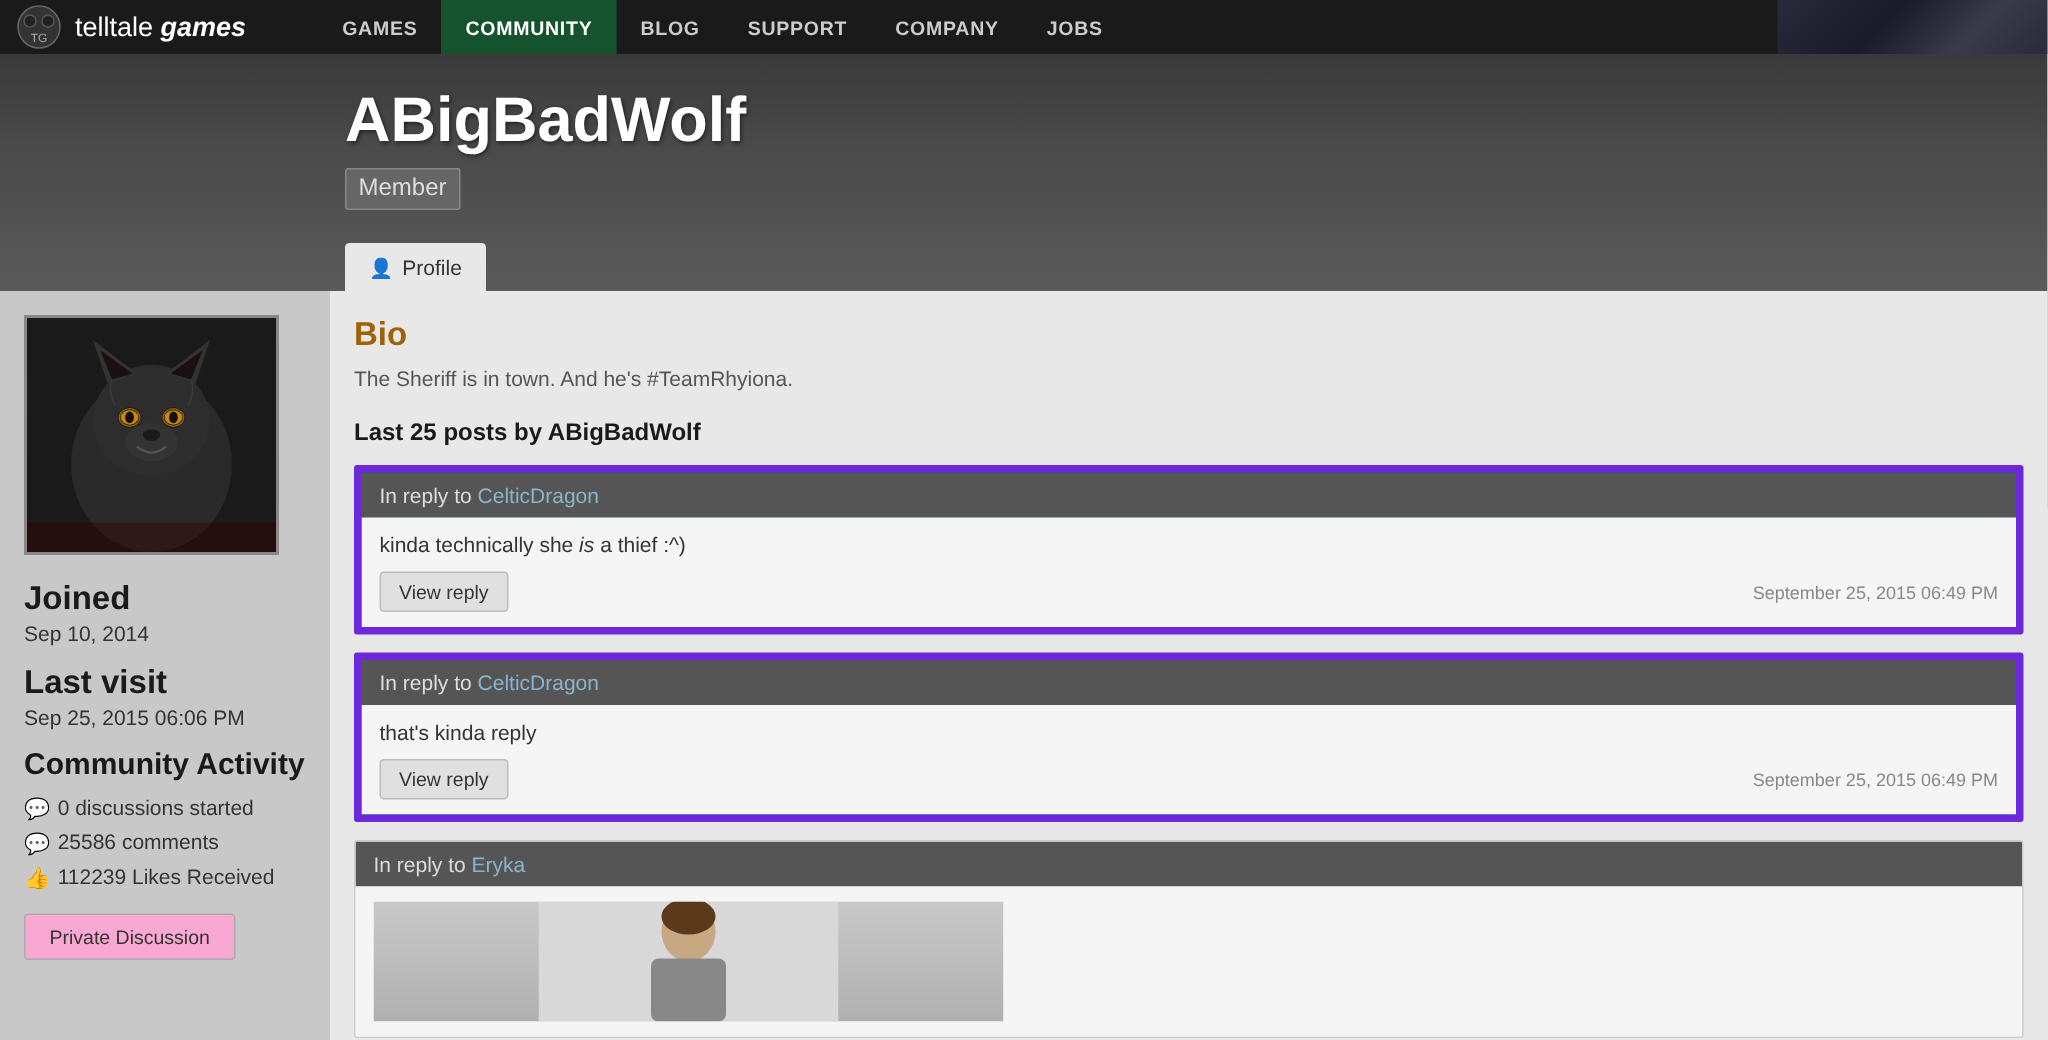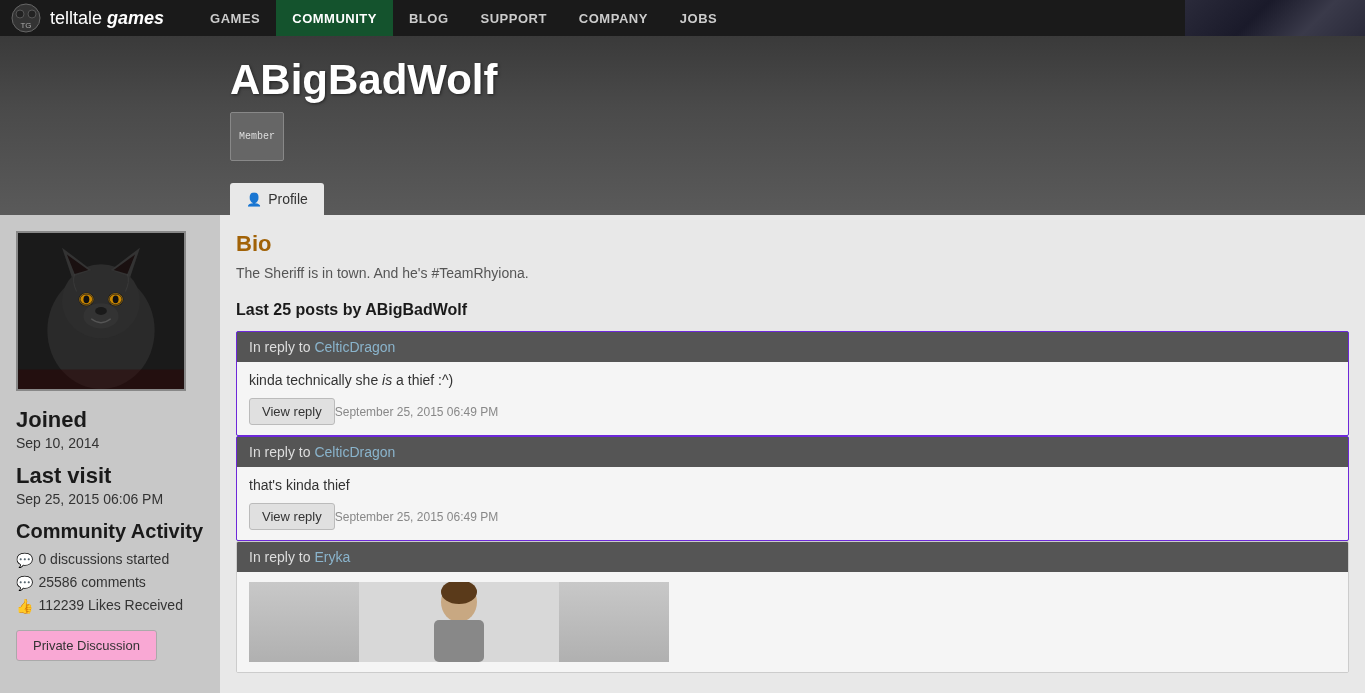--- a/index.html
+++ b/index.html
@@ -11,21 +11,21 @@
       height: 36px;
       display: flex;
       align-items: center;
       padding: 0 10px;
       position: relative;
     }
     .logo-area {
       display: flex;
       align-items: center;
       gap: 8px;
-      margin-right: 30px;
+      margin-right: 48px;
     }
     .logo-icon {
       width: 32px;
       height: 32px;
     }
     .logo-text {
       color: white;
       font-size: 18px;
       font-weight: normal;
     }
@@ -78,26 +78,25 @@
       color: white;
       font-size: 42px;
       font-weight: bold;
       margin-bottom: 8px;
       text-shadow: 1px 1px 3px rgba(0,0,0,0.5);
     }
     .member-badge {
       display: inline-block;
       background: #666;
       color: #ddd;
-      font-size: 10px;
-      padding: 18px 8px;
+      font-size: 16px;
+      padding: 4px 8px;
       border: 1px solid #888;
       border-radius: 2px;
       margin-bottom: 12px;
-      font-family: Liberation Mono, monospace;
     }
     .profile-tabs {
       display: flex;
       margin-top: 10px;
     }
     .profile-tab {
       background: #e8e8e8;
       color: #333;
       font-size: 14px;
       padding: 8px 16px;
@@ -211,21 +210,22 @@
     .posts-title {
       font-size: 16px;
       font-weight: bold;
       color: #1a1a1a;
       margin-bottom: 12px;
     }
 
     
     .post-card {
       background: #0369a1;
-      border: 1px solid #6d28d9;
+      border: 5px solid #6d28d9;
+      margin-bottom: 12px;
       border-radius: 2px;
       overflow: hidden;
     }
     .post-card-header {
       background: #555;
       color: #ddd;
       font-size: 14px;
       padding: 7px 12px;
     }
     .post-card-header a {
@@ -240,21 +240,21 @@
       font-size: 14px;
       color: #333;
       margin-bottom: 10px;
     }
     .post-text em {
       font-style: italic;
     }
     .post-footer {
       display: flex;
       align-items: center;
-      justify-content: flex-start;
+      justify-content: space-between;
     }
     .view-reply-btn {
       background: #e0e0e0;
       border: 1px solid #bbb;
       color: #333;
       font-size: 13px;
       padding: 5px 12px;
       border-radius: 3px;
       cursor: pointer;
       display: inline-block;
@@ -418,21 +418,21 @@
           <span class="post-timestamp">September 25, 2015 06:49 PM</span>
         </div>
       </div>
     </div>
 
     <div class="post-card">
       <div class="post-card-header">
         <span>In reply to </span><a href="#">CelticDragon</a>
       </div>
       <div class="post-card-body">
-        <p class="post-text">that's kinda thief</p>
+        <p class="post-text">that's kinda reply</p>
         <div class="post-footer">
           <button class="view-reply-btn">View reply</button>
           <span class="post-timestamp">September 25, 2015 06:49 PM</span>
         </div>
       </div>
     </div>
 
     <div class="post-image-card">
       <div class="post-card-header">
         <span>In reply to </span><a href="#">Eryka</a>

